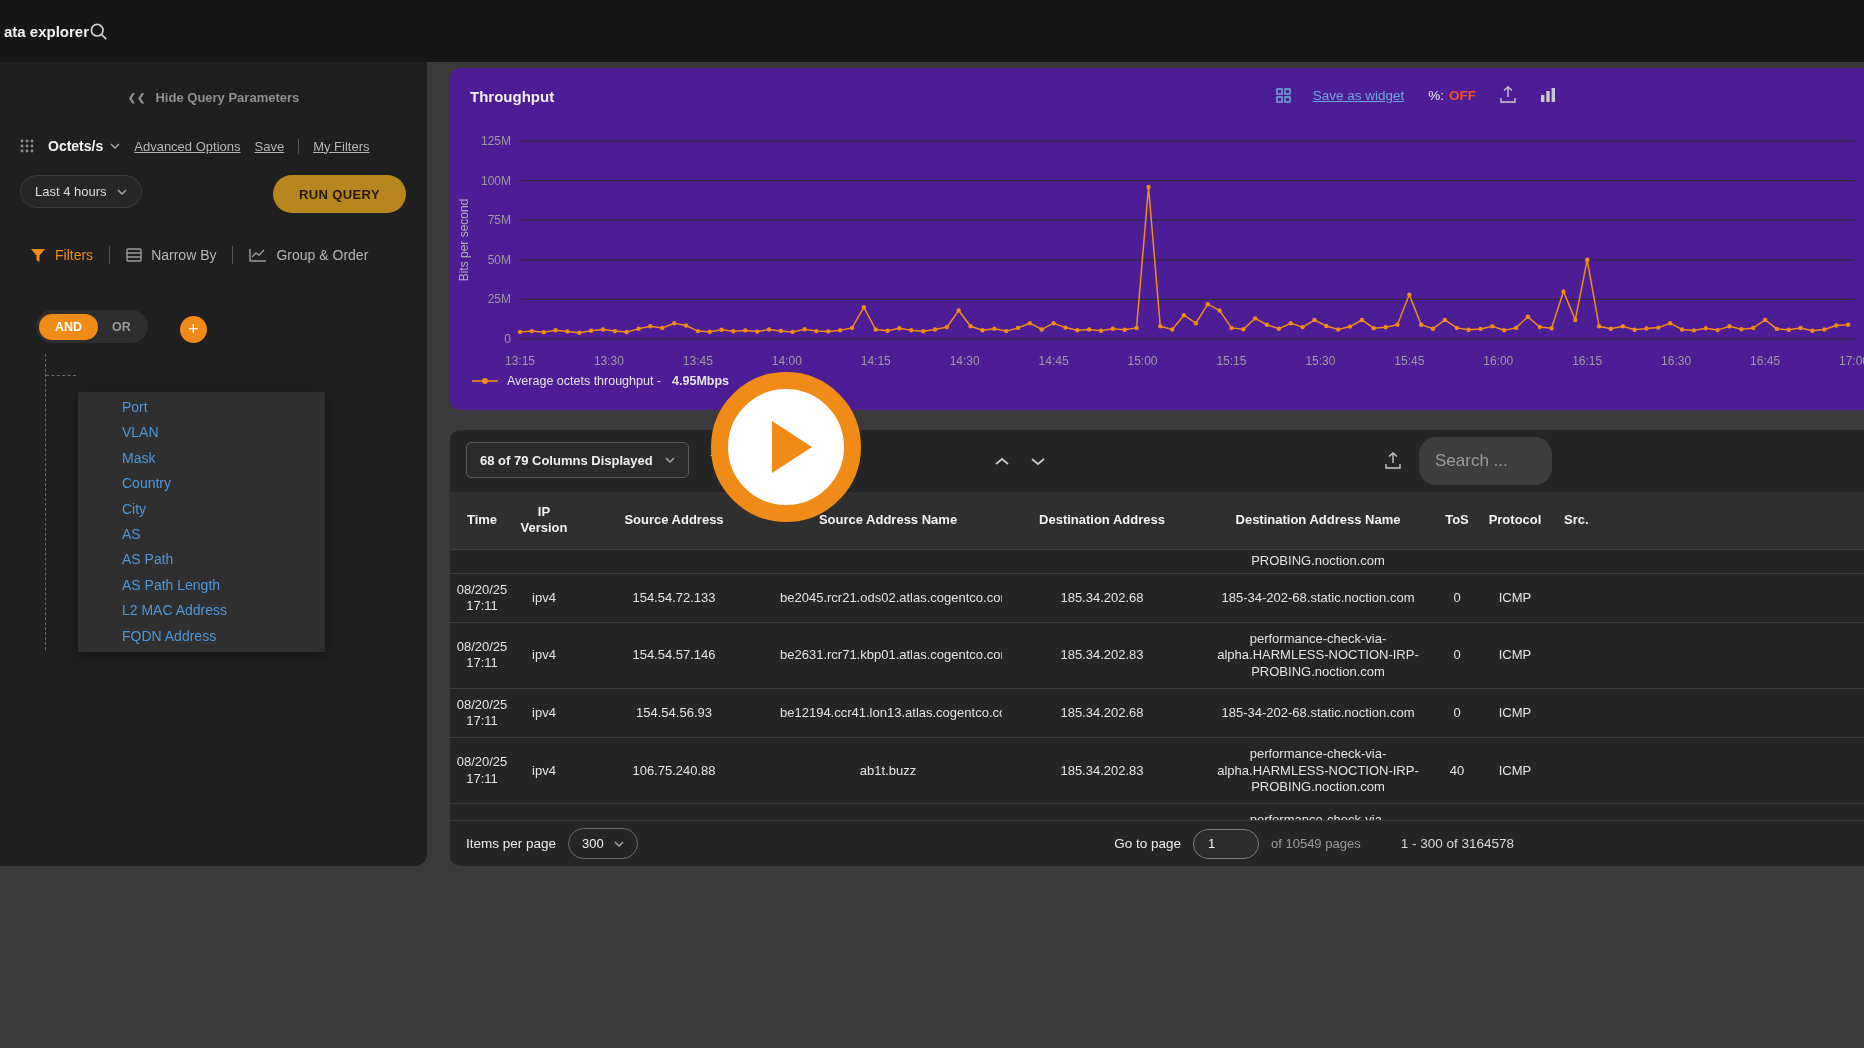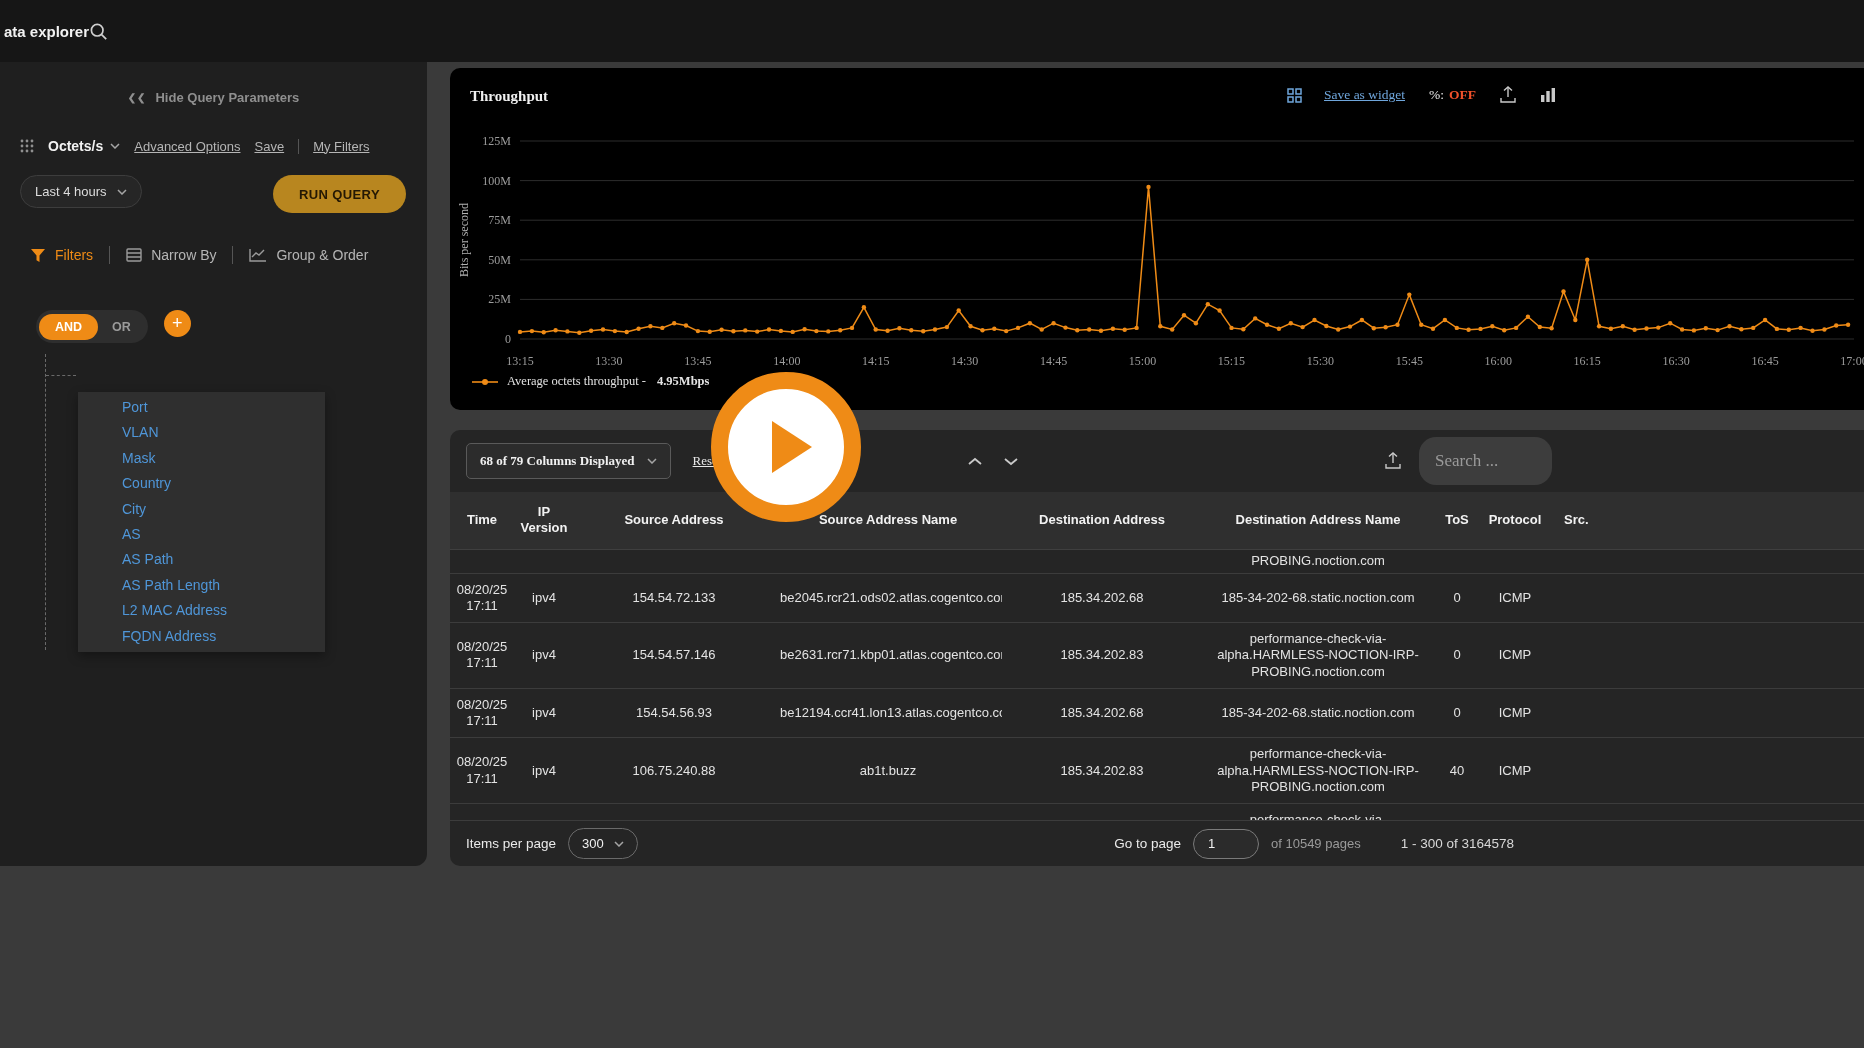--- a/index.html
+++ b/index.html
@@ -42,56 +42,56 @@
   .time-pill{display:flex;align-items:center;gap:10px;background:#262626;border:1px solid #3d3d3d;color:#dddddd;
     border-radius:17px;height:33px;padding:0 14px;font-size:13px;cursor:pointer;font-family:inherit;}
   .run-query{background:var(--run-bg);color:var(--run-text);font-weight:800;font-size:13px;letter-spacing:.4px;
     border:none;border-radius:20px;height:38px;padding:0 26px;cursor:pointer;font-family:inherit;}
   .tabs-row{position:absolute;top:178px;left:30px;height:30px;display:flex;align-items:center;gap:16px;}
   .tab{display:flex;align-items:center;gap:9px;color:#b5b5b5;font-size:14px;cursor:pointer;}
   .tab.active{color:var(--accent);}
   .tab.active .tab-icon{color:var(--accent);}
   .tab-icon{color:#9a9a9a;}
   .vdiv.tall{height:18px;}
-  .logic-row{position:absolute;top:248px;left:36px;display:flex;align-items:flex-start;gap:16px;}
+  .logic-row{position:absolute;top:248px;left:36px;display:flex;align-items:flex-end;gap:32px;}
   .andor{display:flex;align-items:center;background:#2e2e2e;border-radius:17px;padding:3px;height:33px;}
   .and{background:var(--accent);color:#fff;font-weight:800;font-size:12.5px;border-radius:14px;padding:6px 16px;cursor:pointer;}
   .or{color:#9a9a9a;font-weight:700;font-size:12.5px;padding:6px 14px;cursor:pointer;}
   .add-btn{width:27px;height:27px;border-radius:50%;background:var(--accent);color:#fff;border:none;font-size:18px;
     line-height:25px;cursor:pointer;font-family:inherit;}
   .dash-v{position:absolute;left:45px;top:292px;height:296px;border-left:1px dashed #6a6a6a;}
   .dash-h{position:absolute;left:46px;top:313px;width:30px;border-top:1px dashed #6a6a6a;}
   .field-row{position:absolute;left:78px;top:296px;display:flex;align-items:center;gap:15px;}
   .field-select{width:247px;height:33px;background:#3c3c3c;border:1px solid #606060;display:flex;align-items:center;
     justify-content:space-between;padding:0 12px;color:#dcdcdc;font-size:14px;cursor:pointer;}
   .close-x{color:#cccccc;font-size:17px;cursor:pointer;line-height:1;}
   .field-dropdown{position:absolute;left:78px;top:330px;width:247px;background:#2f2f2f;list-style:none;
     padding:3px 0;box-shadow:0 4px 10px rgba(0,0,0,.35);}
   .field-dropdown li{height:25.4px;line-height:25.4px;padding-left:44px;color:var(--field-blue);font-size:14px;cursor:pointer;}
 
   
-  .chart-card{position:absolute;left:450px;top:68px;width:1414px;height:342px;background:#000000;border-radius:10px 0 0 10px;font-family:Liberation Serif, serif;}
+  .chart-card{position:absolute;left:450px;top:68px;width:1414px;height:342px;background:#4c1d95;border-radius:10px 0 0 10px;}
   .chart-title{position:absolute;left:20px;top:20px;font-size:15px;font-weight:700;color:#f0f0f0;}
   .chart-actions{position:absolute;right:308px;top:18px;display:flex;align-items:center;gap:24px;}
   .saw{display:flex;align-items:center;gap:22px;color:var(--link-blue);font-size:13.5px;cursor:pointer;}
   .saw span{text-decoration:underline;}
   .pct{display:flex;align-items:center;gap:5px;font-size:13.5px;color:#eaeaea;cursor:pointer;}
   .pct .off{color:var(--off-red);font-weight:800;}
   .icon-btn{color:#c9c9c9;cursor:pointer;display:inline-flex;align-items:center;}
   .chart-region{position:absolute;left:0;top:56px;width:1414px;height:250px;}
   #chart-svg text{font-family:inherit;}
   .ylabel{position:absolute;left:14px;top:116px;transform:translate(-50%,-50%) rotate(-90deg);
     font-size:12px;color:#b2b2b2;white-space:nowrap;}
   .legend{position:absolute;left:22px;top:306px;display:flex;align-items:center;gap:9px;font-size:12.5px;color:#e3e3e3;}
   .legend b{margin-left:2px;}
 
   
   .table-card{position:absolute;left:450px;top:430px;width:1414px;height:436px;background:#252525;
     border-radius:10px 0 0 10px;display:flex;flex-direction:column;overflow:hidden;}
-  .controls-row{height:62px;flex:0 0 auto;display:flex;align-items:center;padding:6px 16px;font-family:Liberation Serif, serif;}
+  .controls-row{height:62px;flex:0 0 auto;display:flex;padding:12px 16px;}
   .cols-btn{display:flex;align-items:center;gap:12px;background:#2c2c2c;border:1px solid #5a5a5a;border-radius:5px;
     color:#f0f0f0;font-weight:700;font-size:13px;height:36px;padding:0 13px;cursor:pointer;font-family:inherit;}
   .reset-link{margin-left:22px;color:#e8e8e8;font-size:13px;}
   .updown{margin-left:190px;display:flex;align-items:center;gap:20px;color:#cccccc;}
   .right-cluster{margin-left:auto;margin-right:296px;display:flex;align-items:center;gap:18px;}
   .search-pill{width:133px;height:48px;border-radius:17px;background:#3d3d3d;border:none;outline:none;
     color:#a3a3a3;padding:0 16px;font-size:17px;font-family:inherit;}
   .search-pill::placeholder{color:#9a9a9a;}
   .table-wrap{flex:1 1 auto;overflow:hidden;}
   table{width:100%;border-collapse:collapse;table-layout:fixed;}

